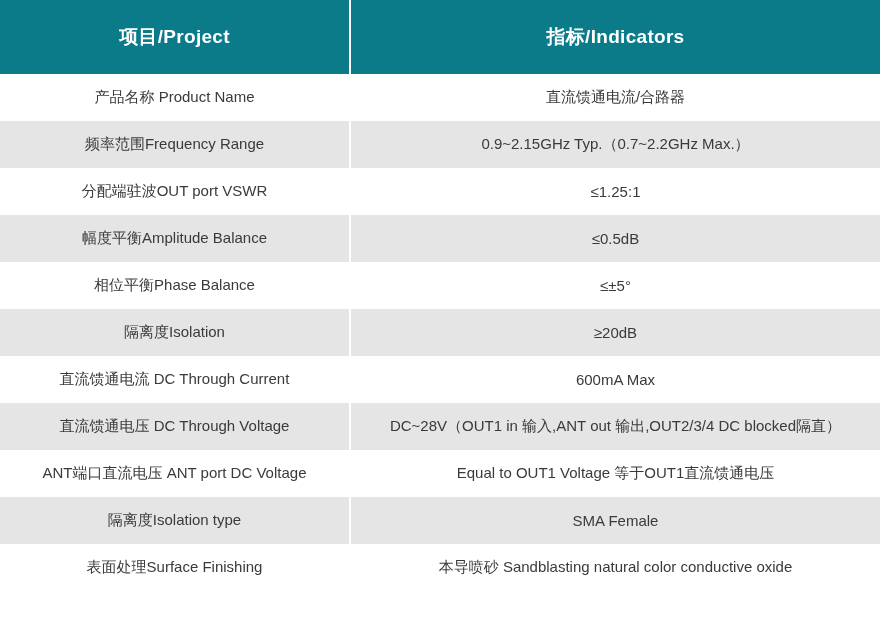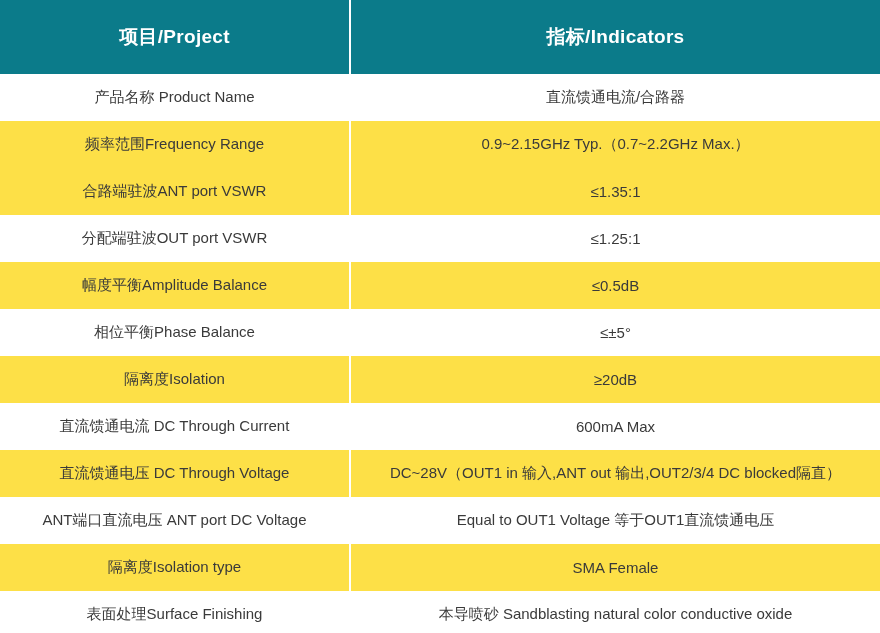--- a/index.html
+++ b/index.html
@@ -48,21 +48,21 @@
     white-space: nowrap;
     overflow: hidden;
   }
   .spec-table tbody td:last-child {
     border-right: none;
   }
   .spec-table tbody tr.row-odd td {
     background: #ffffff;
   }
   .spec-table tbody tr.row-even td {
-    background: #fde047;
+    background: #e5e5e5;
   }
   .cell-indicator {
     font-size: 15px;
   }
 </style>
 </head>
 <body>
 
 <table class="spec-table">
   <colgroup>
@@ -76,24 +76,20 @@
     </tr>
   </thead>
   <tbody id="table-body">
       <tr class="row-odd">
         <td class="cell-project">产品名称 Product Name</td>
         <td class="cell-indicator">直流馈通电流/合路器</td>
       </tr>
       <tr class="row-even">
         <td class="cell-project">频率范围Frequency Range</td>
         <td class="cell-indicator">0.9~2.15GHz Typ.（0.7~2.2GHz Max.）</td>
-      </tr>
-      <tr class="row-even">
-        <td class="cell-project">合路端驻波ANT port VSWR</td>
-        <td class="cell-indicator">≤1.35:1</td>
       </tr>
       <tr class="row-odd">
         <td class="cell-project">分配端驻波OUT port VSWR</td>
         <td class="cell-indicator">≤1.25:1</td>
       </tr>
       <tr class="row-even">
         <td class="cell-project">幅度平衡Amplitude Balance</td>
         <td class="cell-indicator">≤0.5dB</td>
       </tr>
       <tr class="row-odd">

